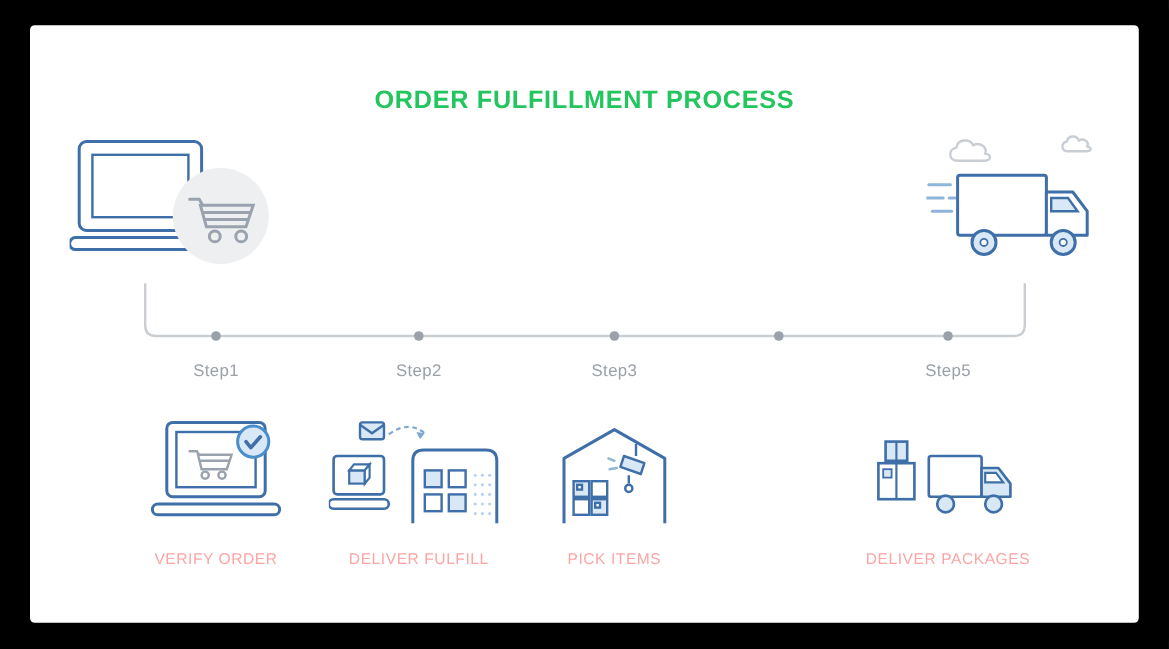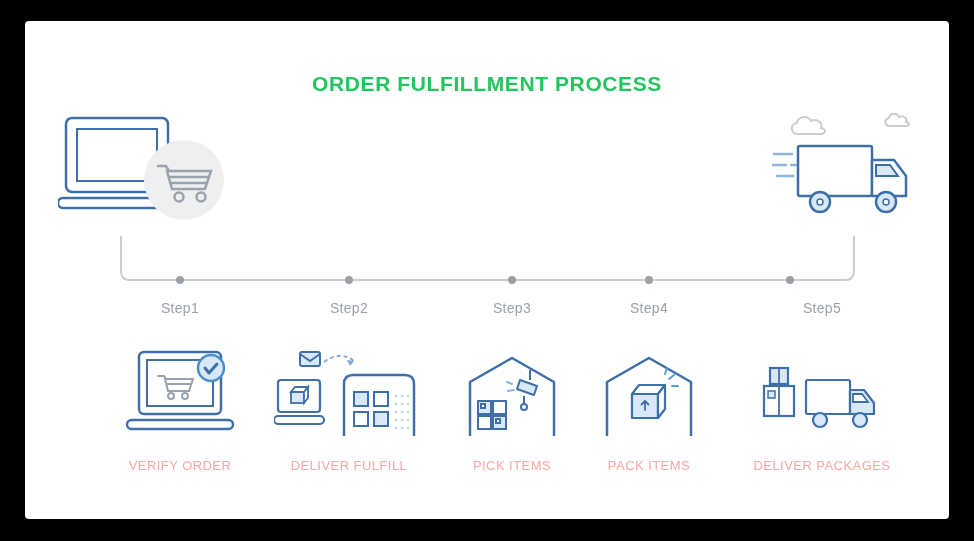--- a/index.html
+++ b/index.html
@@ -6,21 +6,21 @@
   body{width:974px;height:541px;overflow:hidden;font-family:"Liberation Sans","DejaVu Sans",sans-serif;}
   #stage{position:relative;width:974px;height:541px;background:#000;border-radius:10px;}
   .canvas{position:absolute;left:25px;top:21px;width:924px;height:498px;background:#fff;border-radius:4px;}
   .page-title{position:absolute;left:0;top:72px;width:974px;text-align:center;
     font-size:21px;font-weight:700;letter-spacing:0.6px;color:#22c55e;}
   .timeline-svg{position:absolute;left:0;top:0;width:974px;height:541px;pointer-events:none;}
   .deco{position:absolute;}
   .deco-left{left:58px;top:116px;}
   .deco-right{left:772px;top:108px;}
   .step-col{position:absolute;top:300px;width:160px;display:flex;flex-direction:column;align-items:center;}
-  .col-1{left:100px;} .col-2{left:269px;} .col-3{left:432px;} .col-4{left:569px;} .col-5{left:742px;justify-content:flex-end;}
+  .col-1{left:100px;} .col-2{left:269px;} .col-3{left:432px;} .col-4{left:569px;} .col-5{left:710px;justify-content:flex-end;}
   .step-label{height:18px;font-size:14px;color:#9aa1a9;letter-spacing:0.3px;}
   .icon-wrap{margin-top:26px;height:94px;display:flex;align-items:flex-end;justify-content:center;}
   .step-caption{margin-top:20px;font-size:13px;letter-spacing:0.45px;color:#fca5a5;font-weight:400;white-space:nowrap;}
   svg{display:block;}
 </style>
 </head>
 <body>
 
 <div id="stage">
   <div class="canvas"></div>
@@ -153,38 +153,20 @@
           <path d="M58 30 l17 6 l-3 9 l-17 -6 z" fill="#d9e8f6" stroke="#3f6fa8" stroke-width="2" stroke-linejoin="round"></path>
           <path d="M62 46 v7" stroke="#3f6fa8" stroke-width="2"></path>
           <circle cx="62" cy="57" r="3" fill="#fff" stroke="#3f6fa8" stroke-width="2"></circle>
           <path d="M50 34 l-5 -2 M52 40 l-6 1" stroke="#8fb4da" stroke-width="2" stroke-linecap="round"></path>
         </g>
       </svg>
     </div>
     <div class="step-caption">PICK ITEMS</div>
   </div>
 
-  <div class="step-col col-4">
-    <div class="step-label">Step4</div>
-    <div class="icon-wrap">
-      <svg width="100" height="88" viewBox="0 0 100 88">
-        <path d="M8 86 V32 L50 8 L92 32 V86" fill="none" stroke="#3f6fa8" stroke-width="2.5" stroke-linejoin="round"></path>
-        <rect x="33" y="44" width="26" height="24" fill="#d9e8f6" stroke="#3f6fa8" stroke-width="2.2" stroke-linejoin="round"></rect>
-        <path d="M33 44 l7 -9 h26 l-7 9 z" fill="#fff" stroke="#3f6fa8" stroke-width="2.2" stroke-linejoin="round"></path>
-        <path d="M59 44 l7 -9 v24 l-7 9 z" fill="#fff" stroke="#3f6fa8" stroke-width="2.2" stroke-linejoin="round"></path>
-        <path d="M46 60 v-9 m-3.5 3.5 l3.5 -3.5 l3.5 3.5" fill="none" stroke="#3f6fa8" stroke-width="1.8" stroke-linecap="round" stroke-linejoin="round"></path>
-        <g stroke="#5b9bd5" stroke-width="2" stroke-linecap="round">
-          <path d="M70 29 l5 -4"></path>
-          <path d="M73 36 h6"></path>
-          <path d="M66 24 l2 -6"></path>
-        </g>
-      </svg>
-    </div>
-    <div class="step-caption">PACK ITEMS</div>
-  </div>
 
   <div class="step-col col-5">
     <div class="step-label">Step5</div>
     <div class="icon-wrap">
       <svg width="120" height="80" viewBox="0 0 120 80">
         <rect x="8" y="10" width="18" height="16" fill="#d9e8f6" stroke="#3f6fa8" stroke-width="2.2"></rect>
         <path d="M17 10 V26" stroke="#3f6fa8" stroke-width="1.8"></path>
         <rect x="2" y="28" width="30" height="30" fill="#fff" stroke="#3f6fa8" stroke-width="2.2"></rect>
         <path d="M17 28 V58" stroke="#3f6fa8" stroke-width="1.8"></path>
         <rect x="6" y="33" width="7" height="7" fill="#d9e8f6" stroke="#3f6fa8" stroke-width="1.5"></rect>

